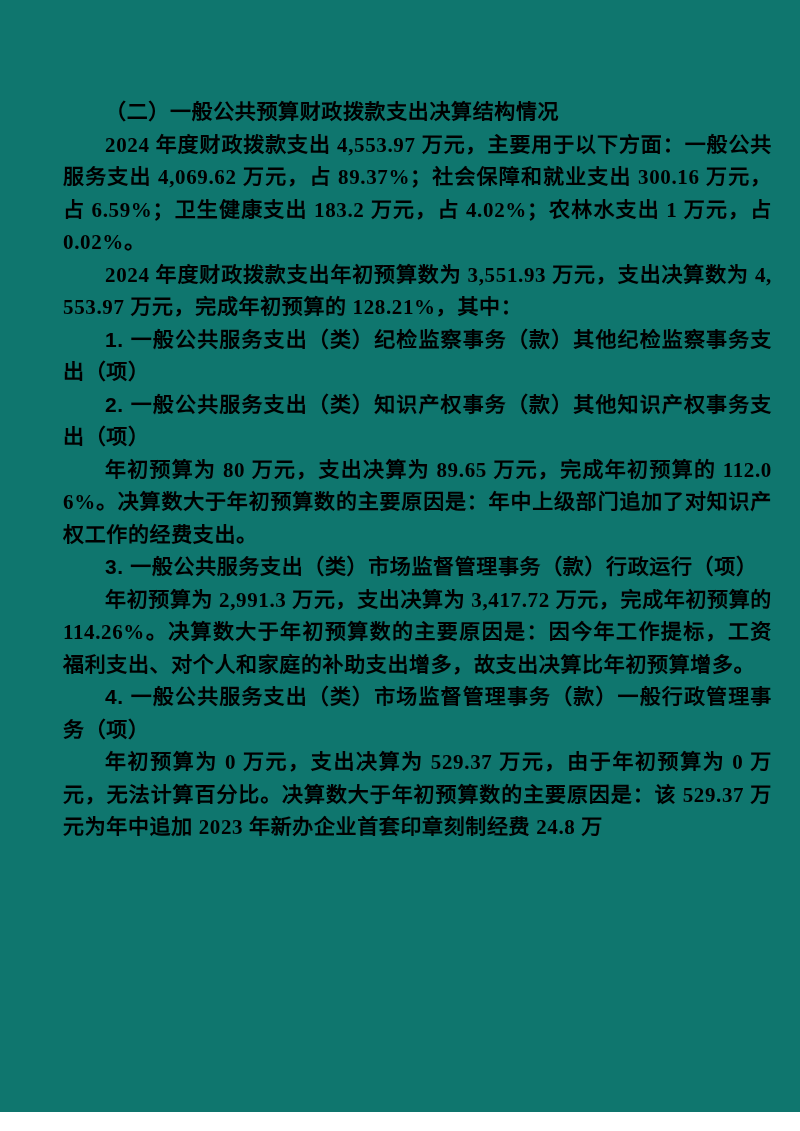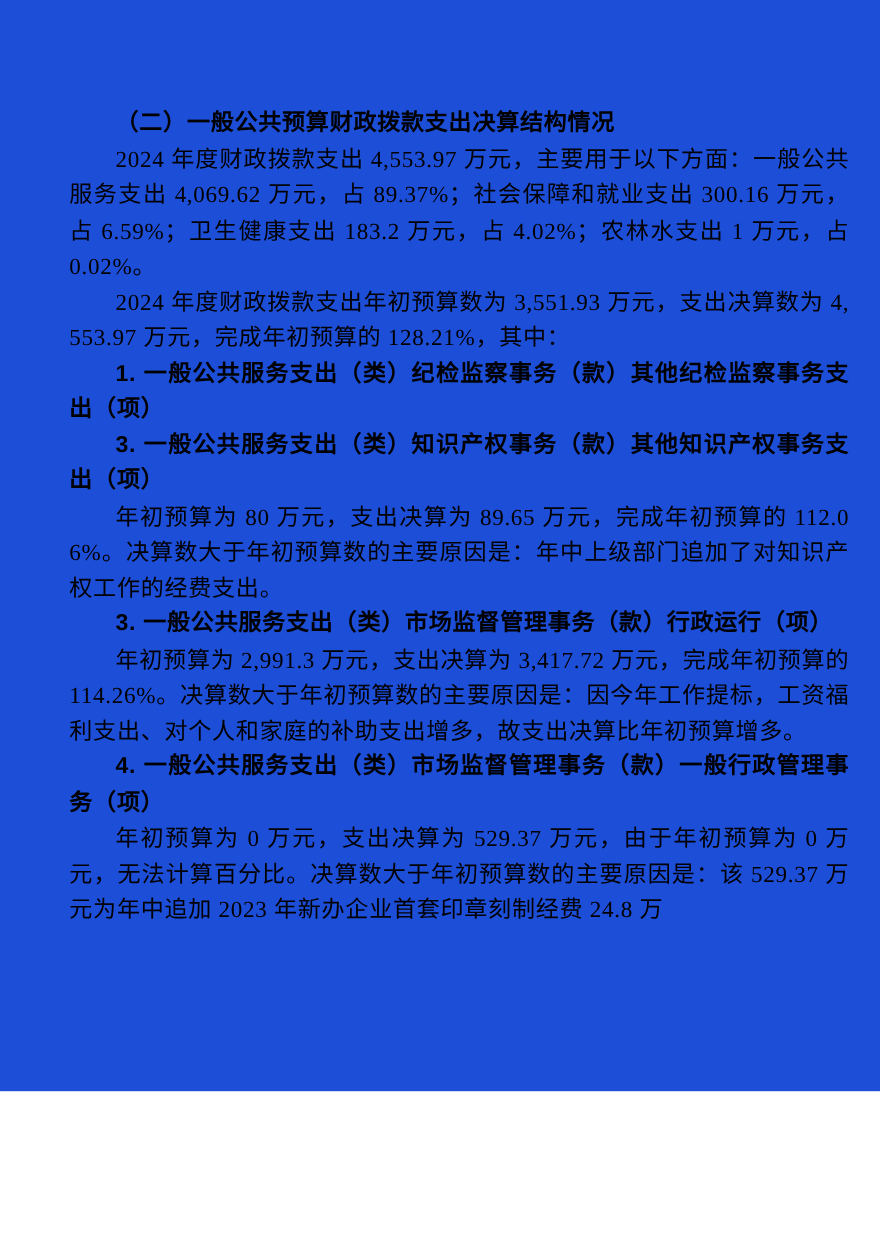--- a/index.html
+++ b/index.html
@@ -9,57 +9,57 @@
   }
   body {
     width: 800px;
     height: 1131px;
     overflow: hidden;
     color: #000000;
   }
   .page {
     box-sizing: border-box;
     width: 800px;
-    height: 992px;
+    height: 1112px;
     padding: 96px 28px 40px 63px;
-    background: #1d4ed8;
+    background: #0f766e;
   }
   .doc-block {
     margin: 0;
     font-size: 21px;
     line-height: 32.5px;
     text-indent: 2em;
     text-align: justify;
     letter-spacing: 0.03em;
     word-break: break-all;
   }
   .doc-paragraph {
     font-family: "Liberation Serif", "DejaVu Serif", serif;
-    font-weight: normal;
+    font-weight: bold;
   }
   .doc-heading {
     font-family: "Liberation Sans", "DejaVu Sans", sans-serif;
     font-weight: bold;
   }
 </style>
 </head>
 <body>
 
 <div class="page">
   <p class="doc-block doc-heading">（二）一般公共预算财政拨款支出决算结构情况</p>
 
   <p class="doc-block doc-paragraph">2024 年度财政拨款支出 4,553.97 万元，主要用于以下方面：一般公共服务支出 4,069.62 万元，占 89.37%；社会保障和就业支出 300.16 万元，占 6.59%；卫生健康支出 183.2 万元，占 4.02%；农林水支出 1 万元，占 0.02%。</p>
 
 
   <p class="doc-block doc-paragraph">2024 年度财政拨款支出年初预算数为 3,551.93 万元，支出决算数为 4,553.97 万元，完成年初预算的 128.21%，其中：</p>
 
   <p class="doc-block doc-heading">1. 一般公共服务支出（类）纪检监察事务（款）其他纪检监察事务支出（项）</p>
 
 
-  <p class="doc-block doc-heading">3. 一般公共服务支出（类）知识产权事务（款）其他知识产权事务支出（项）</p>
+  <p class="doc-block doc-heading">2. 一般公共服务支出（类）知识产权事务（款）其他知识产权事务支出（项）</p>
 
   <p class="doc-block doc-paragraph">年初预算为 80 万元，支出决算为 89.65 万元，完成年初预算的 112.06%。决算数大于年初预算数的主要原因是：年中上级部门追加了对知识产权工作的经费支出。</p>
 
   <p class="doc-block doc-heading">3. 一般公共服务支出（类）市场监督管理事务（款）行政运行（项）</p>
 
   <p class="doc-block doc-paragraph">年初预算为 2,991.3 万元，支出决算为 3,417.72 万元，完成年初预算的 114.26%。决算数大于年初预算数的主要原因是：因今年工作提标，工资福利支出、对个人和家庭的补助支出增多，故支出决算比年初预算增多。</p>
 
   <p class="doc-block doc-heading">4. 一般公共服务支出（类）市场监督管理事务（款）一般行政管理事务（项）</p>
 
   <p class="doc-block doc-paragraph">年初预算为 0 万元，支出决算为 529.37 万元，由于年初预算为 0 万元，无法计算百分比。决算数大于年初预算数的主要原因是：该 529.37 万元为年中追加 2023 年新办企业首套印章刻制经费 24.8 万</p>

